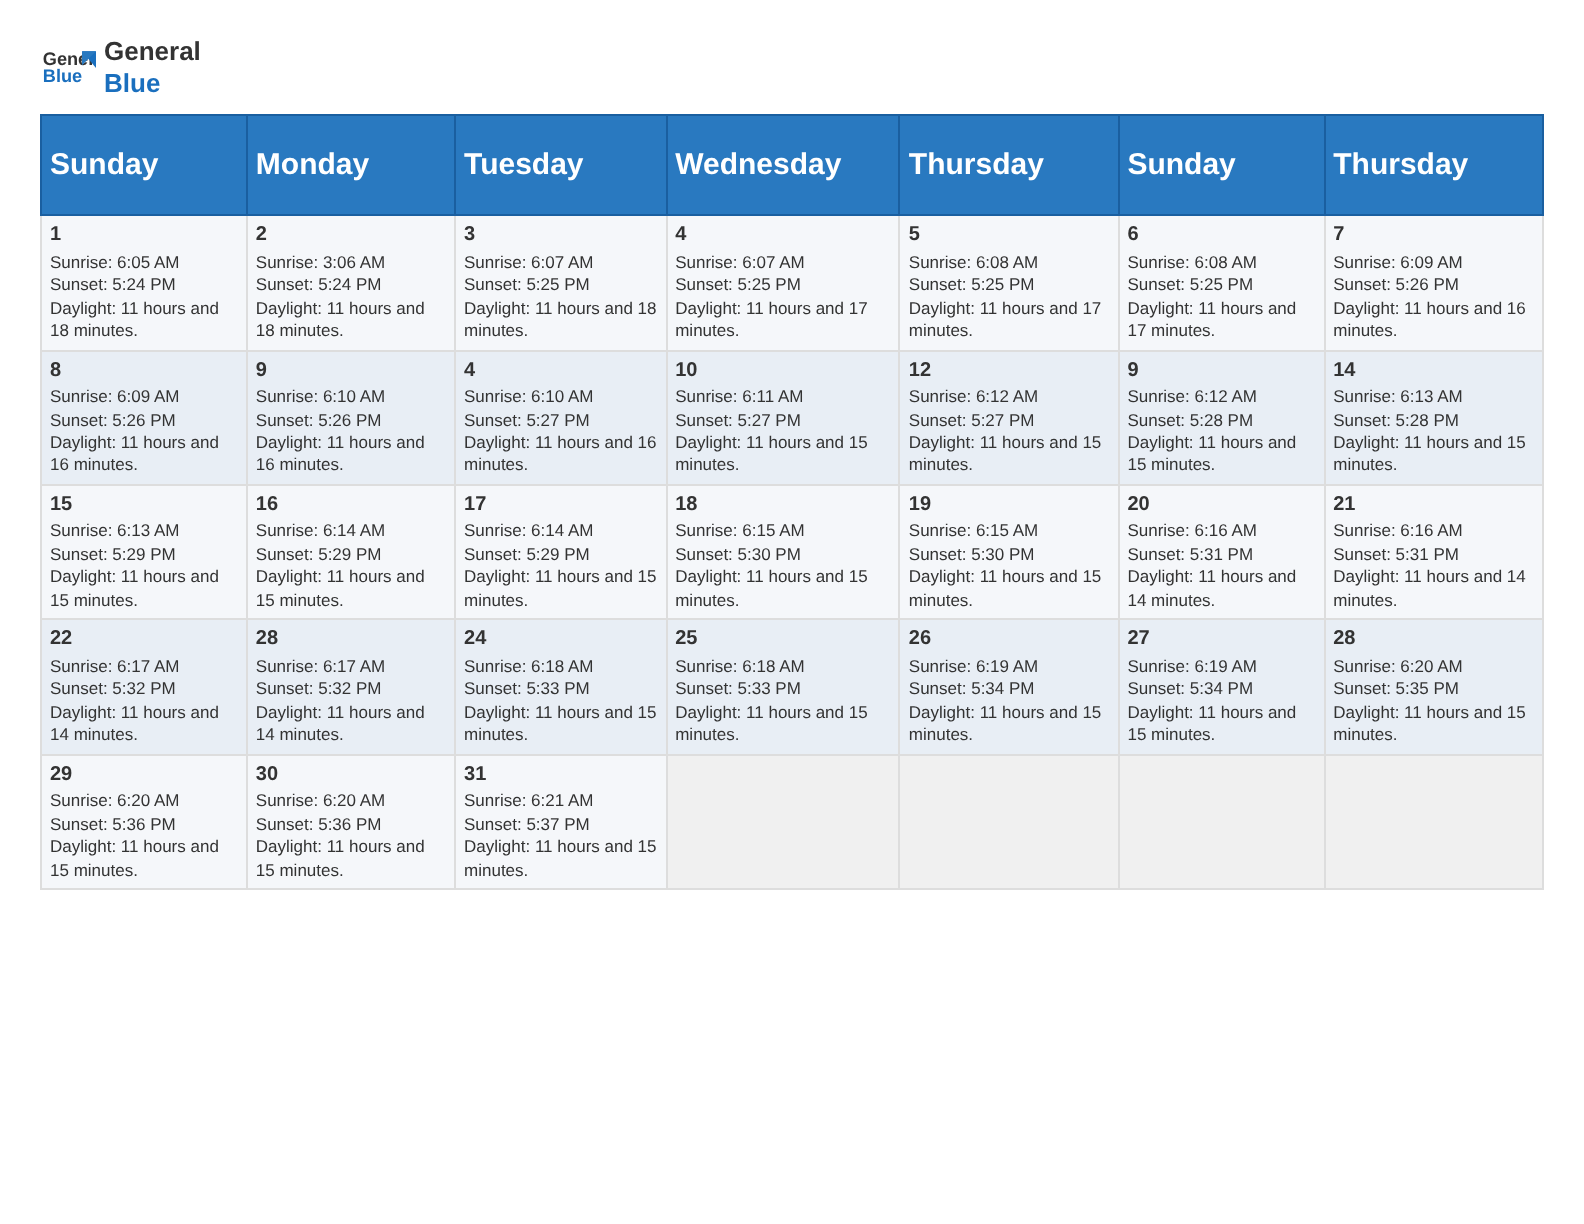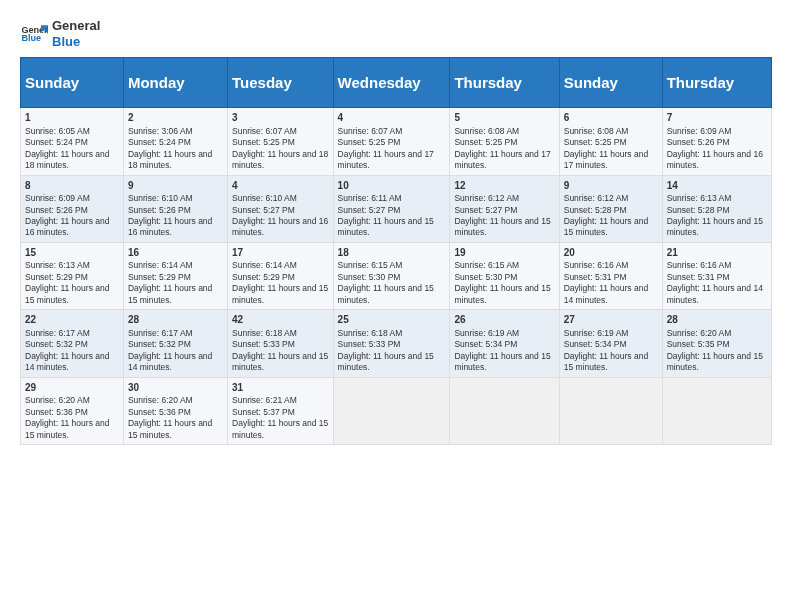--- a/index.html
+++ b/index.html
@@ -270,21 +270,21 @@
             <span class="cell-content">Sunset: 5:32 PM</span>
             <span class="cell-content">Daylight: 11 hours and 14 minutes.</span>
           </td>
           <td>
             <span class="day-num">28</span>
             <span class="cell-content">Sunrise: 6:17 AM</span>
             <span class="cell-content">Sunset: 5:32 PM</span>
             <span class="cell-content">Daylight: 11 hours and 14 minutes.</span>
           </td>
           <td>
-            <span class="day-num">42</span>
+            <span class="day-num">24</span>
             <span class="cell-content">Sunrise: 6:18 AM</span>
             <span class="cell-content">Sunset: 5:33 PM</span>
             <span class="cell-content">Daylight: 11 hours and 15 minutes.</span>
           </td>
           <td>
             <span class="day-num">25</span>
             <span class="cell-content">Sunrise: 6:18 AM</span>
             <span class="cell-content">Sunset: 5:33 PM</span>
             <span class="cell-content">Daylight: 11 hours and 15 minutes.</span>
           </td>

